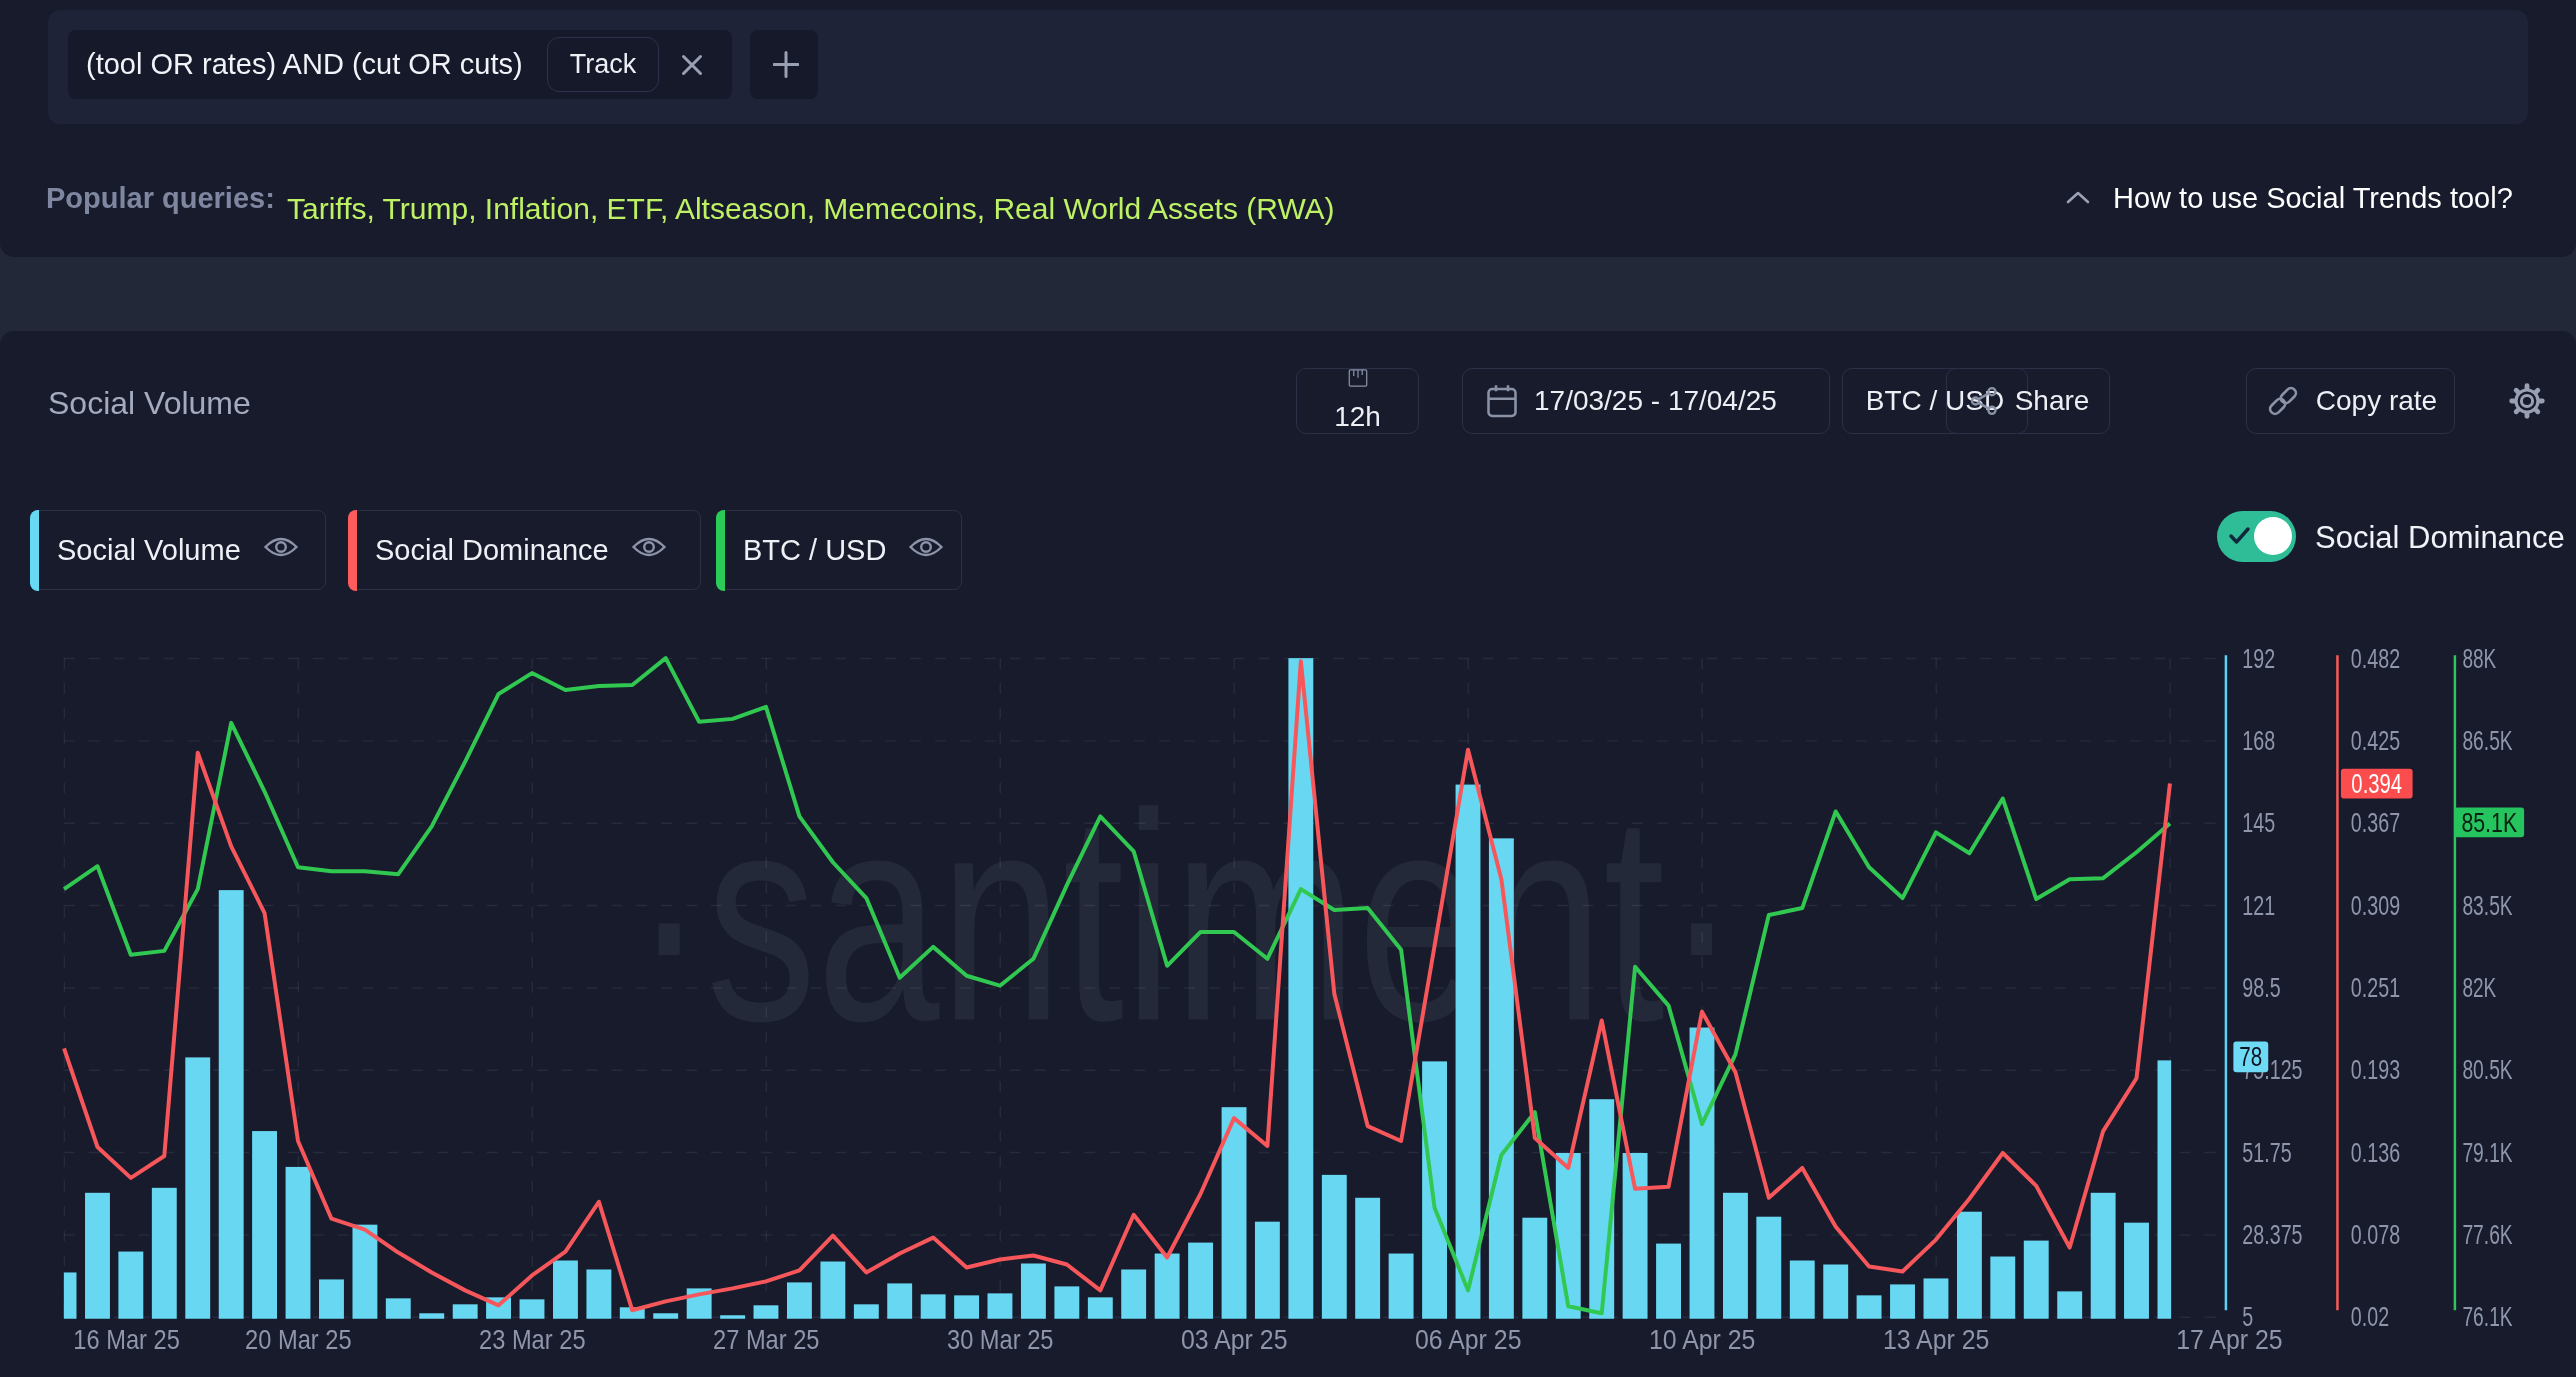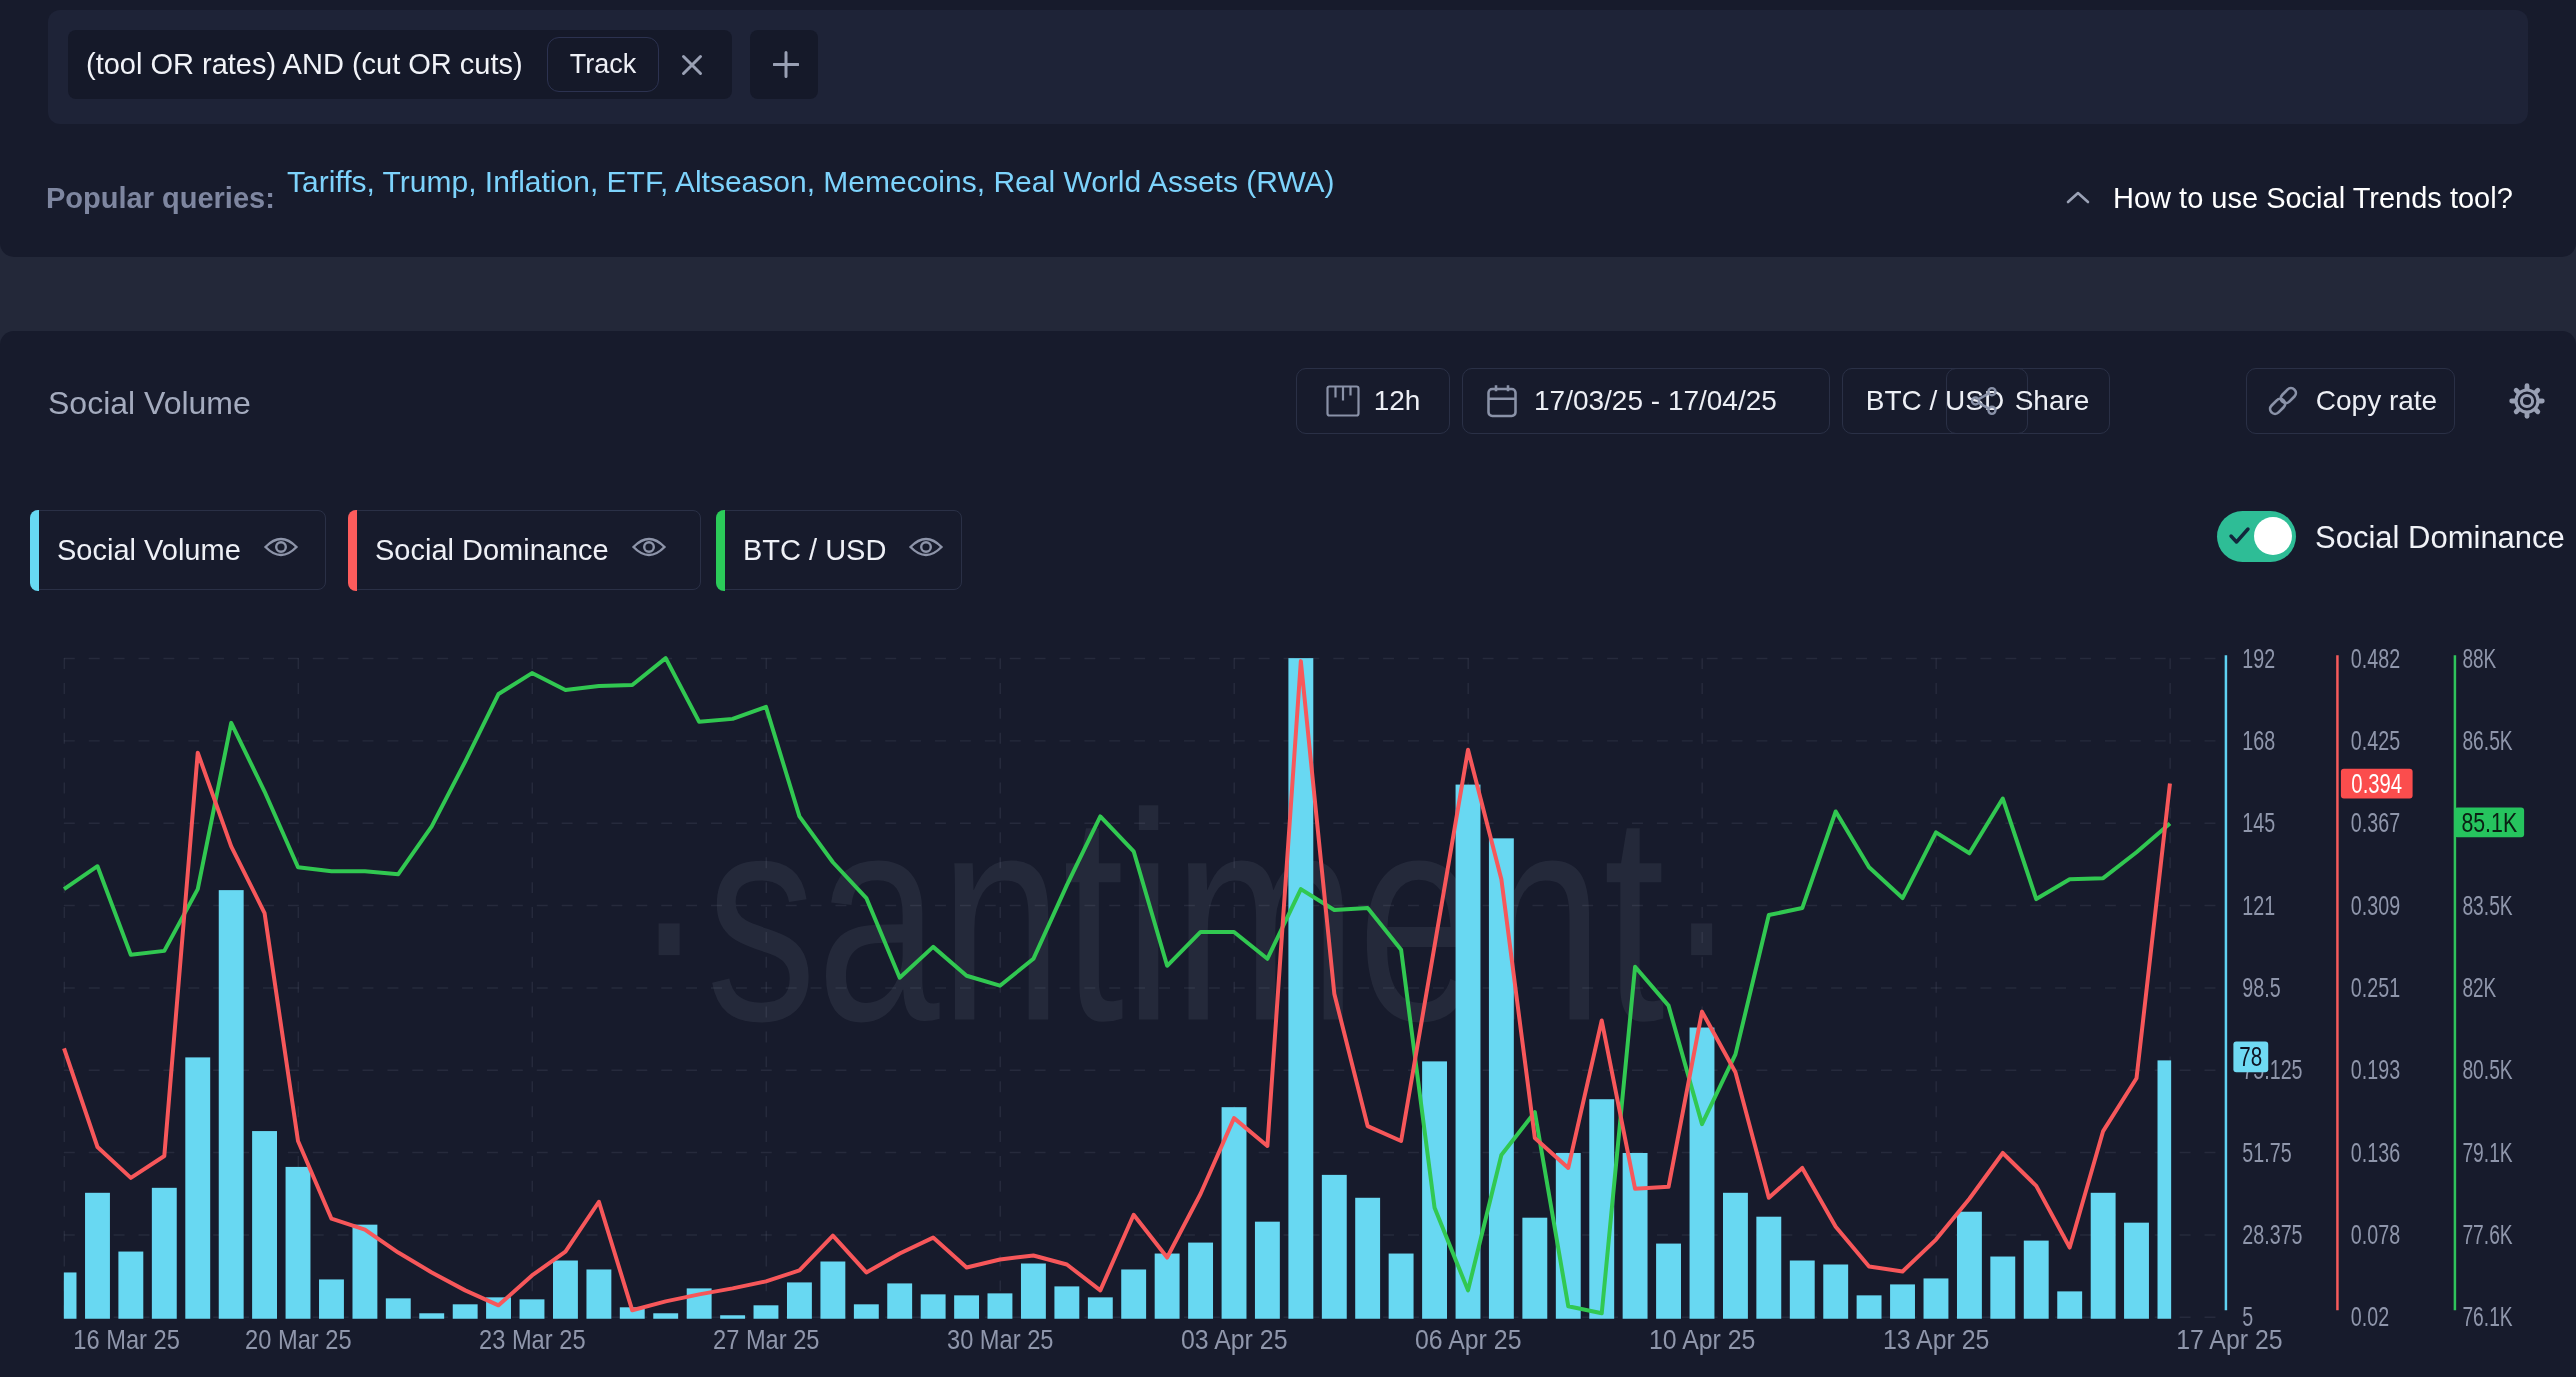--- a/index.html
+++ b/index.html
@@ -26,31 +26,31 @@
 <svg class="abs" style="left:681px; top:54px;" width="22" height="22" viewBox="0 0 22 22">
   <path d="M2.5 2.5 L19.5 19.5 M19.5 2.5 L2.5 19.5" stroke="#99a0b4" stroke-width="3" stroke-linecap="round"></path>
 </svg>
 
 <div class="abs" style="left:750px; top:30px; width:68px; height:69px; background:#151929; border-radius:8px;"></div>
 <svg class="abs" style="left:773px; top:51px;" width="26" height="27" viewBox="0 0 26 27">
   <path d="M13 1.5 V25.5 M1 13.5 H25" stroke="#99a0b4" stroke-width="3" stroke-linecap="round"></path>
 </svg>
 
 <div class="abs" style="left:46px; top:182px; font-size:29px; font-weight:bold; color:#7e86a0;">Popular queries:</div>
-<div class="abs" style="left:287px; top:165px; font-size:30px; color:#7dd3fc;">Tariffs, Trump, Inflation, ETF, Altseason, Memecoins, Real World Assets (RWA)</div>
+<div class="abs" style="left:287px; top:192px; font-size:30px; color:#bef264;">Tariffs, Trump, Inflation, ETF, Altseason, Memecoins, Real World Assets (RWA)</div>
 <svg class="abs" style="left:2061px; top:185px;" width="34" height="26" viewBox="0 0 34 26">
   <path d="M7 17 L17 8 L27 17" fill="none" stroke="#9ba2b6" stroke-width="2.6" stroke-linecap="round" stroke-linejoin="round"></path>
 </svg>
 <div class="abs" style="left:2113px; top:182px; font-size:29px; color:#ffffff;">How to use Social Trends tool?</div>
 
 <div class="card" style="left:0; top:331px; width:2576px; height:1066px;"></div>
 
 <div class="abs" style="left:48px; top:385px; font-size:32px; color:#a4abbe;">Social Volume</div>
 
-<div class="btn" style="left:1296px; width:154px;">
+<div class="btn" style="left:1296px; width:123px;flex-direction:column;">
   <svg width="34" height="32" viewBox="0 0 34 32" fill="none" stroke="#8a92a8" stroke-width="2.2">
     <rect x="1.5" y="1.5" width="31" height="29" rx="2"></rect>
     <path d="M9.5 1.5 v11 M17 1.5 v14 M24.5 1.5 v9"></path>
   </svg>
   <span>12h</span>
 </div>
 <div class="btn" style="left:1462px; width:368px; justify-content:flex-start; padding-left:21px;">
   <svg width="36" height="42" viewBox="0 0 24 28" fill="none" stroke="#8a92a8" stroke-width="1.7">
     <rect x="3" y="6" width="18" height="18" rx="2.5"></rect>
     <path d="M3 12.5 h18 M8 3.5 v4 M16 3.5 v4"></path>

